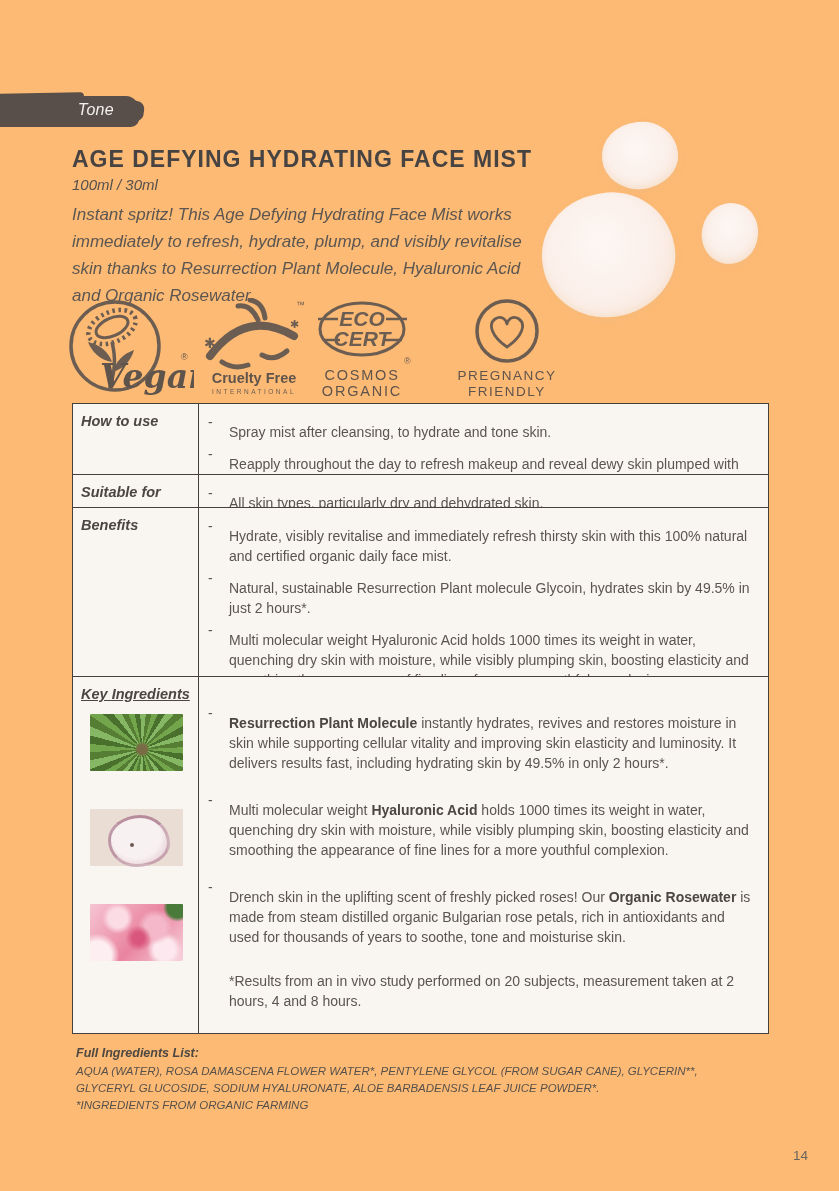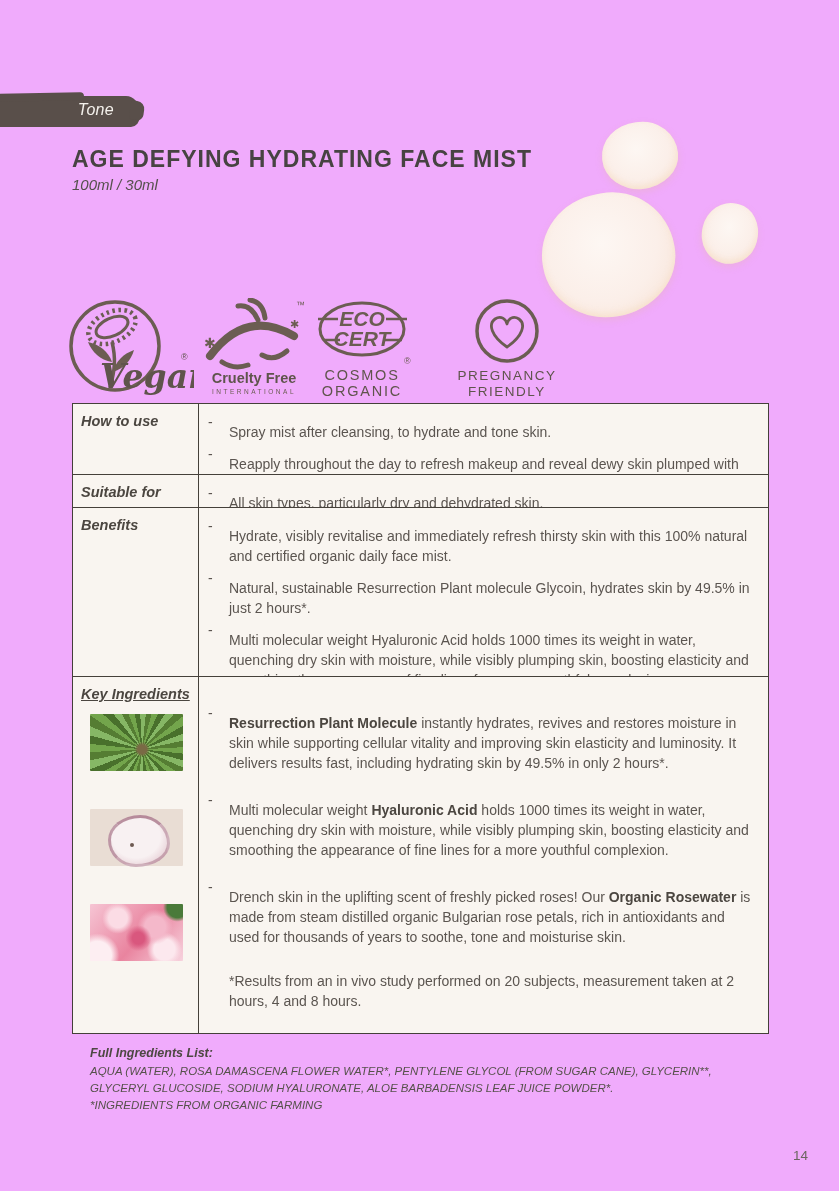--- a/index.html
+++ b/index.html
@@ -1,21 +1,21 @@
 <!DOCTYPE html>
 <html><head>
 <meta charset="utf-8">
 <style>
   * { margin: 0; padding: 0; box-sizing: border-box; }
   html, body { background: #e9e5df; }
   .page {
     position: relative;
     width: 839px;
     height: 1191px;
-    background: #f0abfc;
+    background: #fdba74;
     font-family: "Liberation Sans", sans-serif;
     color: #5d5751;
     overflow: hidden;
     margin: 0 auto;
   }
 
   
   .tone-tab {
     position: absolute;
     left: -6px; top: 96px;
@@ -195,21 +195,21 @@
     margin-top: 24px;
     padding-left: 21px;
     font-size: 14px;
     line-height: 20px;
     color: #5b5550;
   }
 
   
   .footer {
     position: absolute;
-    left: 90px; top: 1046px;
+    left: 76px; top: 1046px;
     width: 700px;
     font-style: italic;
     color: #56514b;
   }
   .footer-title {
     font-weight: bold;
     font-size: 12.5px;
     margin-bottom: 3px;
     color: #4d4842;
   }
@@ -237,20 +237,21 @@
   <div class="tone-tab">
     <span class="tone-label">Tone</span>
   </div>
 
   <div class="droplet droplet-medium"></div>
   <div class="droplet droplet-large"></div>
   <div class="droplet droplet-small"></div>
 
   <h1 class="title">AGE DEFYING HYDRATING FACE MIST</h1>
   <div class="sizes">100ml / 30ml</div>
+  <p class="description">Instant spritz! This Age Defying Hydrating Face Mist works immediately to refresh, hydrate, plump, and visibly revitalise skin thanks to Resurrection Plant Molecule, Hyaluronic Acid and Organic Rosewater.</p>
 
   <div class="badges">
 
     <div class="badge badge-vegan">
       <svg width="128" height="102" viewBox="0 0 128 102">
         <circle class="badge-stroke" cx="49" cy="48" r="44" stroke-width="3.5"></circle>
         <ellipse class="badge-stroke" cx="46" cy="29" rx="25" ry="15" stroke-width="4.5" stroke-dasharray="2.5 3.5" transform="rotate(-24 46 29)"></ellipse>
         <ellipse class="badge-stroke" cx="46" cy="29" rx="17" ry="9" stroke-width="3" transform="rotate(-24 46 29)"></ellipse>
         <path class="badge-stroke" d="M46,44 C50,60 49,72 44,90" stroke-width="3.5"></path>
         <path class="badge-fill" d="M46,64 C34,62 26,54 22,44 C34,47 42,53 46,64 Z"></path>

